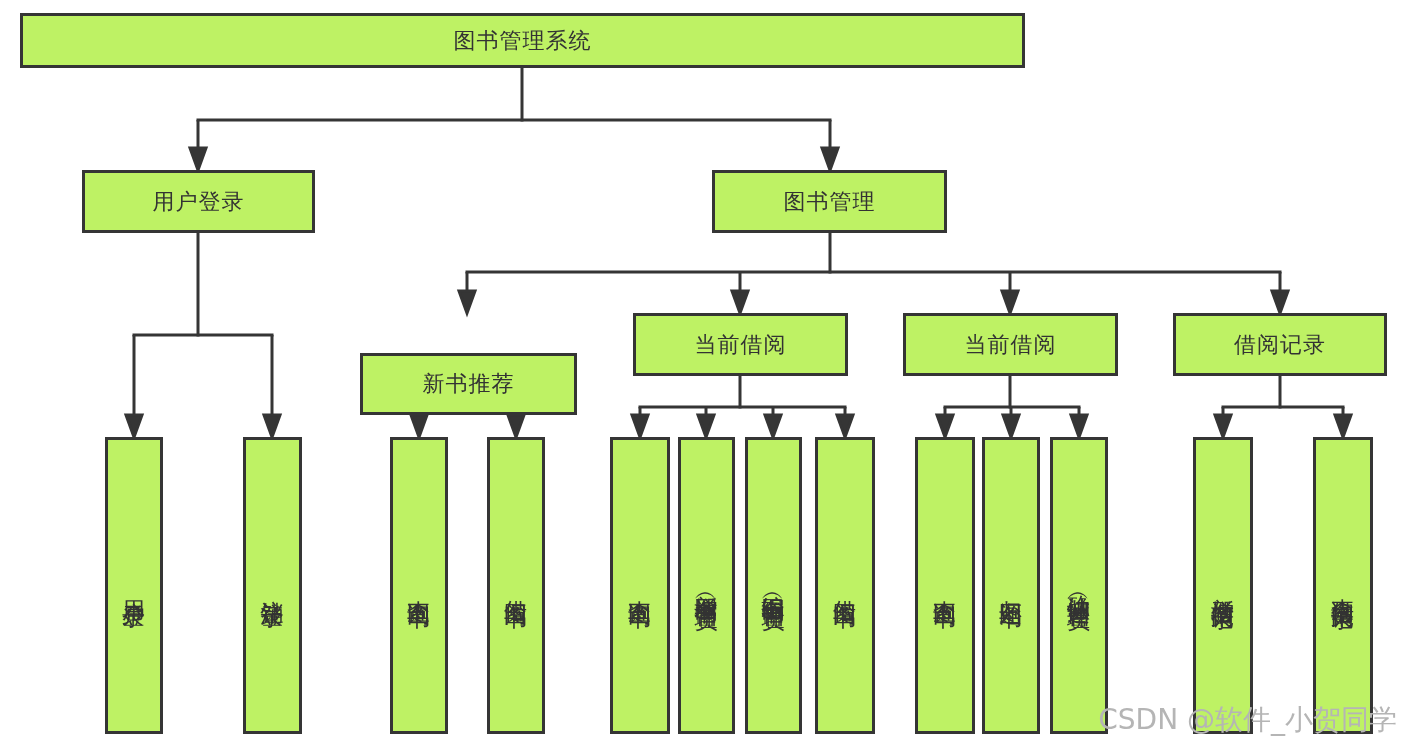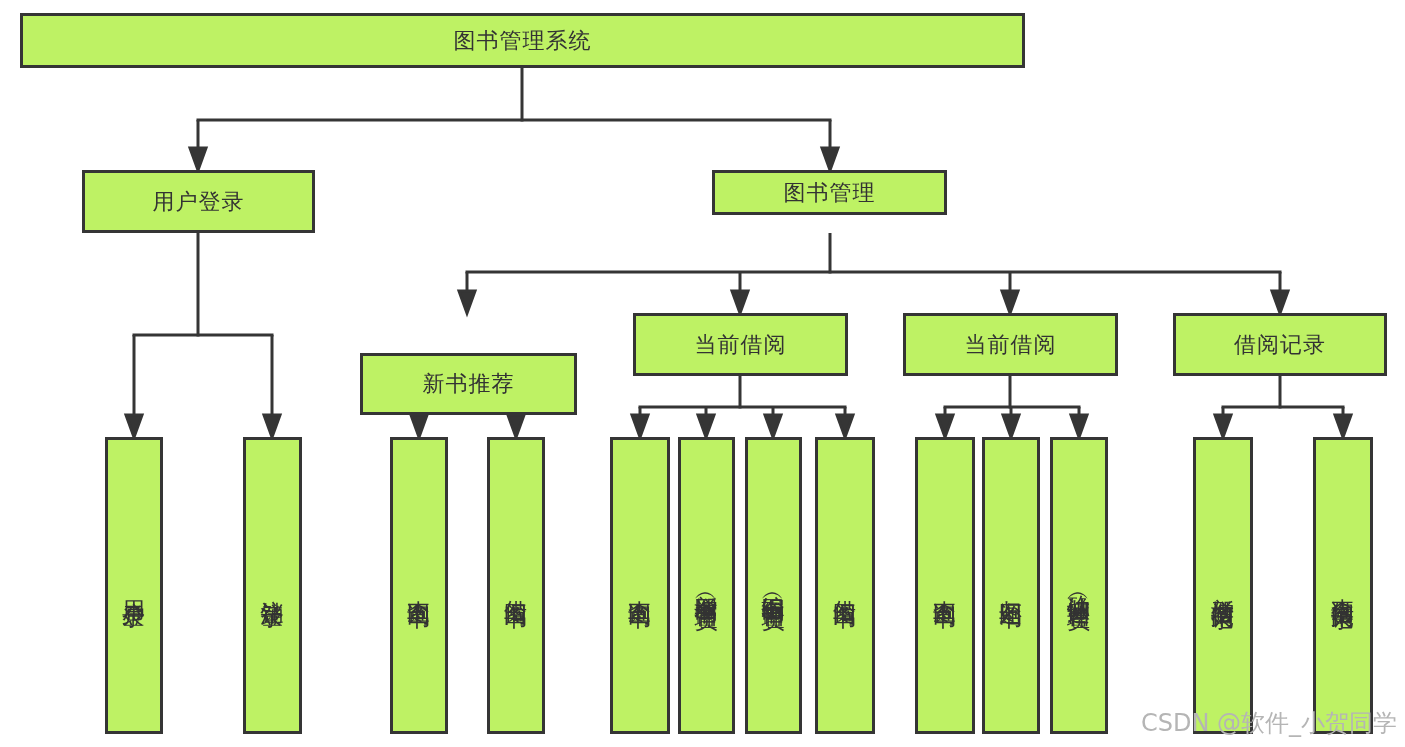--- a/index.html
+++ b/index.html
@@ -31,21 +31,21 @@
     font-size:23px;
     line-height:32px;
     writing-mode:vertical-rl;
     text-orientation:mixed;
     letter-spacing:2px;
   }
   .watermark{
     position:absolute;
     right:8px;
     bottom:8px;
-    font-size:24px;
+    font-size:28px;
     color:#b5b5b5;
     z-index:5;
     white-space:nowrap;
   }
 </style>
 </head>
 <body>
 
 <div id="canvas">
 
@@ -109,21 +109,21 @@
       <line x1="1223" y1="407" x2="1223" y2="417"></line>
       <polygon points="1215,415 1231,415 1223,437"></polygon>
       <line x1="1343" y1="407" x2="1343" y2="417"></line>
       <polygon points="1335,415 1351,415 1343,437"></polygon>
     </g>
   </svg>
 
   <div class="node hnode" style="left:20px;top:13px;width:1005px;height:55px;">图书管理系统</div>
 
   <div class="node hnode" style="left:82px;top:170px;width:233px;height:63px;">用户登录</div>
-  <div class="node hnode" style="left:712px;top:170px;width:235px;height:45px;">图书管理</div>
+  <div class="node hnode" style="left:712px;top:170px;width:235px;height:63px;">图书管理</div>
 
   <div class="node hnode" style="left:360px;top:313px;width:217px;height:62px;margin-top:40px;">新书推荐</div>
   <div class="node hnode" style="left:633px;top:313px;width:215px;height:63px;">当前借阅</div>
   <div class="node hnode" style="left:903px;top:313px;width:215px;height:63px;">当前借阅</div>
   <div class="node hnode" style="left:1173px;top:313px;width:214px;height:63px;">借阅记录</div>
 
   <div class="node vnode" style="left:105px;top:437px;width:58px;height:297px;">用户登录</div>
   <div class="node vnode" style="left:243px;top:437px;width:59px;height:297px;">注销登录</div>
 
   <div class="node vnode" style="left:390px;top:437px;width:58px;height:297px;">查询图书</div>

